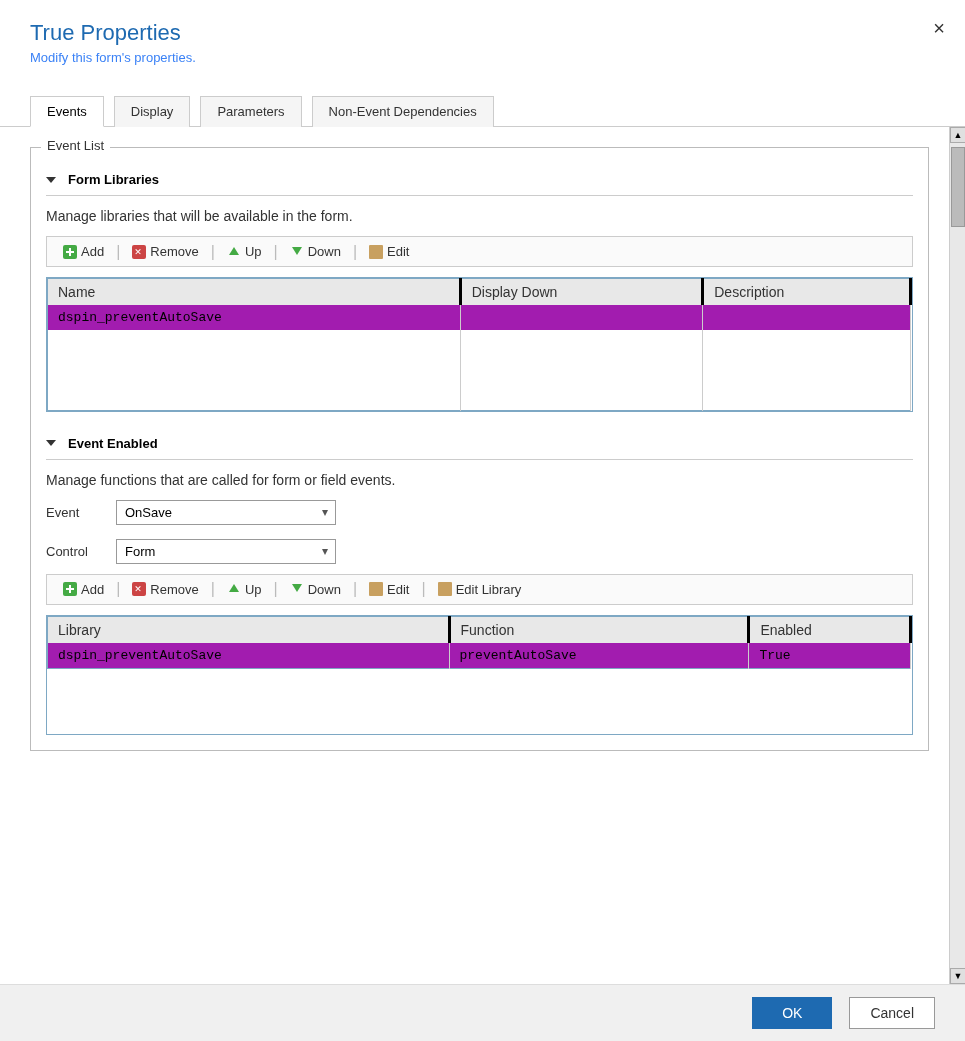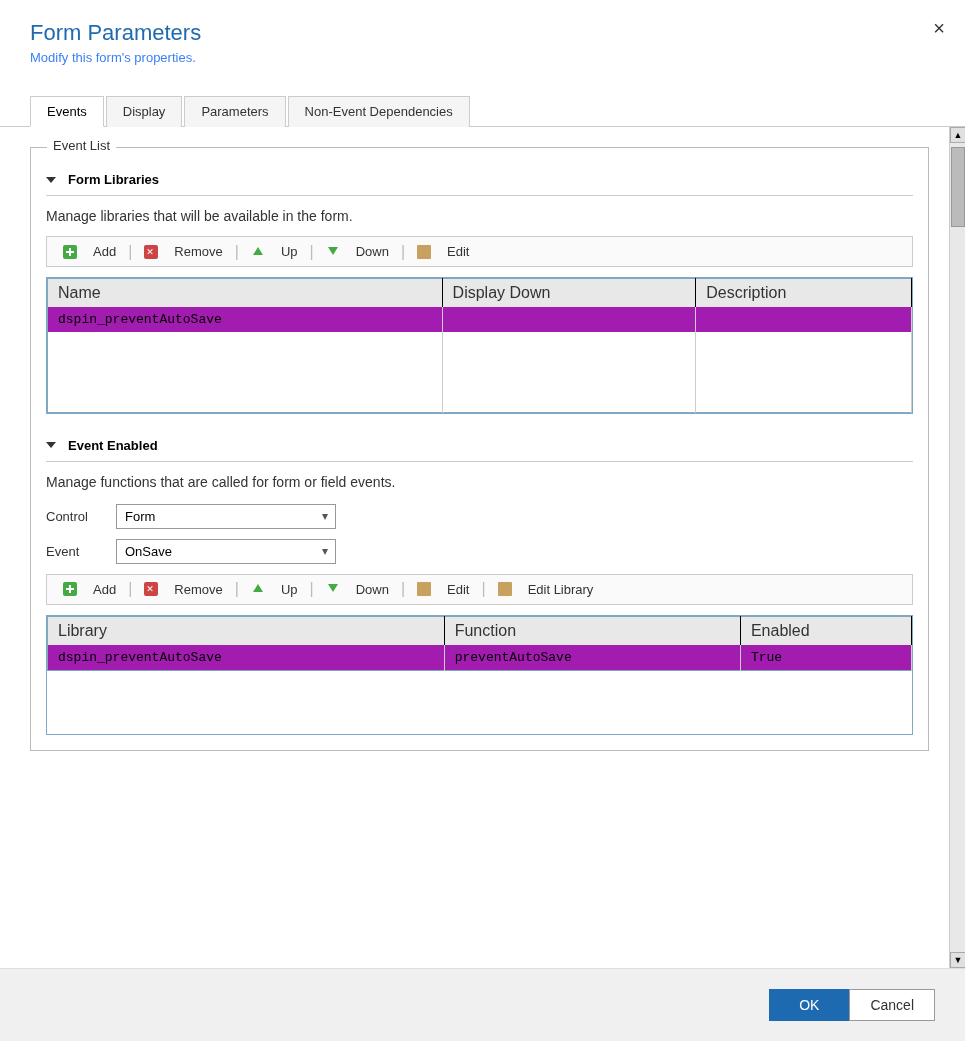--- a/index.html
+++ b/index.html
@@ -43,21 +43,21 @@
       border: none;
       font-size: 20px;
       cursor: pointer;
       color: #333;
       line-height: 1;
     }
     .tabs-bar {
       display: flex;
       padding: 20px 30px 0 30px;
       border-bottom: 1px solid #ccc;
-      gap: 0;
+      gap: 8px;
     }
     .tab {
       padding: 7px 16px;
       border: 1px solid #ccc;
       border-bottom: none;
       background: #f5f5f5;
       cursor: pointer;
       font-size: 13px;
       color: #333;
       margin-right: 2px;
@@ -120,21 +120,21 @@
     .scroll-down { bottom: 0; left: 0; }
     .section-group {
       border: 1px solid #bbb;
       margin-bottom: 20px;
       position: relative;
       padding: 10px 15px 15px 15px;
     }
     .section-legend {
       position: absolute;
       top: -10px;
-      left: 16px;
+      left: 10px;
       background: #fff;
       padding: 0 6px;
       font-size: 13px;
       color: #333;
     }
     .section-header {
       display: flex;
       align-items: center;
       gap: 12px;
       margin-bottom: 4px;
@@ -167,21 +167,21 @@
       align-items: center;
       gap: 0;
       margin-bottom: 10px;
       border: 1px solid #ccc;
       padding: 4px 8px;
       background: #fafafa;
     }
     .toolbar-btn {
       display: flex;
       align-items: center;
-      gap: 16px;
+      gap: 4px;
       padding: 3px 8px;
       background: none;
       border: none;
       cursor: pointer;
       font-size: 13px;
       color: #333;
     }
     .toolbar-sep {
       color: #bbb;
       padding: 0 4px;
@@ -191,22 +191,22 @@
     .data-table {
       width: 100%;
       border-collapse: collapse;
       border: 1px solid #7ea8c4;
     }
     .data-table th {
       background: #e8e8e8;
       padding: 5px 10px;
       text-align: left;
       font-weight: 400;
-      font-size: 16px;
-      border-right: 1px solid #000000;
+      font-size: 14px;
+      border-right: 3px solid #000000;
       color: #333;
     }
     .data-table td {
       padding: 5px 10px;
       font-size: 13px;
       border-right: 1px solid #ccc;
     }
     .data-table tr.selected td {
       background: #a21caf;
       font-family: Liberation Mono, monospace;
@@ -245,24 +245,24 @@
       position: absolute;
       right: 8px;
       top: 50%;
       transform: translateY(-50%);
       pointer-events: none;
       font-size: 12px;
       color: #555;
     }
     .dialog-footer {
       background: #f0f0f0;
-      padding: 20px 30px;
+      padding: 12px 30px;
       display: flex;
       justify-content: flex-end;
-      gap: 0;
+      gap: 17px;
       border-top: 1px solid #ddd;
     }
     .btn-ok {
       padding: 7px 30px;
       background: #1e6ab1;
       color: #fff;
       border: none;
       font-size: 14px;
       cursor: pointer;
     }
@@ -352,21 +352,21 @@
       min-height: 120px;
       border: 1px solid #7ea8c4;
     }
   </style>
 </head>
 <body>
 
 <div class="dialog">
 
   <div class="dialog-header">
-    <div class="dialog-title">Form Parameters</div>
+    <div class="dialog-title">True Properties</div>
     <div class="dialog-subtitle">Modify this form's properties.</div>
     <button class="close-btn">×</button>
   </div>
 
   <div class="tabs-bar">
     <div class="tab active">
       <span>Events</span>
     </div>
     <div class="tab">
       <span>Display</span>
@@ -453,34 +453,34 @@
           </div>
 
           <div style="margin-top: 24px;">
             <div class="section-header">
               <span class="collapse-arrow"></span>
               <span class="section-title">Event Enabled</span>
             </div>
             <hr class="section-divider">
             <p class="section-desc">Manage functions that are called for form or field events.</p>
 
+            <div class="form-row">
+              <span class="form-label">Event</span>
+              <div class="select-wrapper">
+                <select class="form-select">
+                  <option>OnSave</option>
+                </select>
+              </div>
+            </div>
+
             <div class="form-row" style="margin-top: 14px;">
               <span class="form-label">Control</span>
               <div class="select-wrapper">
                 <select class="form-select">
                   <option>Form</option>
-                </select>
-              </div>
-            </div>
-
-            <div class="form-row">
-              <span class="form-label">Event</span>
-              <div class="select-wrapper">
-                <select class="form-select">
-                  <option>OnSave</option>
                 </select>
               </div>
             </div>
 
             <div class="toolbar">
               <button class="toolbar-btn">
                 <span class="plus-icon"></span>
                 <span>Add</span>
               </button>
               <span class="toolbar-sep">|</span>

